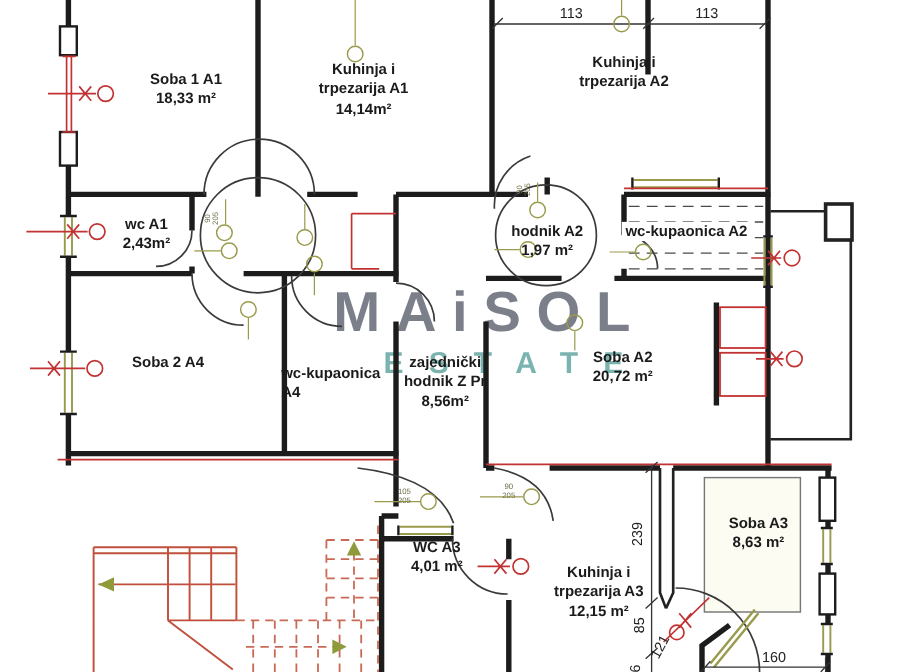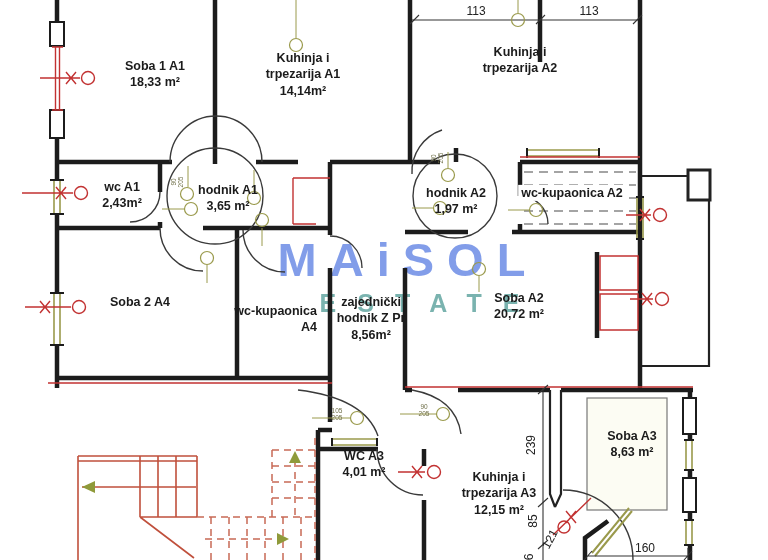--- a/index.html
+++ b/index.html
@@ -2,33 +2,33 @@
 <html><head>
 <meta charset="utf-8">
 <style>
   html,body{margin:0;padding:0;background:#fff;}
   .plan{position:relative;width:768px;height:560px;background:#fff;overflow:hidden;
         font-family:"Liberation Sans",sans-serif;}
   .plan svg{position:absolute;left:0;top:0;}
   .lbl{position:absolute;transform:translate(-50%,-50%);font-weight:bold;font-size:12.5px;
        color:#1b1b1b;text-align:center;line-height:1.3;white-space:nowrap;z-index:3;}
   .lbl .b{display:block;}
-  .lbl.ra{transform:translate(-100%,-50%);text-align:right;}
+  .lbl.ra{transform:translate(-100%,-50%);text-align:left;}
   .lbl.chip{background:#fff;padding:0 3px;}
   .dim{position:absolute;transform:translate(-50%,-50%);font-size:12px;color:#222;
        white-space:nowrap;z-index:3;}
   .dim.v{transform:translate(-50%,-50%) rotate(-90deg);}
   .dim.d{transform:translate(-50%,-50%) rotate(-62deg);}
   .frac{position:absolute;transform:translate(-50%,-50%);font-size:6.5px;line-height:1.1;
         color:#70704a;text-align:center;z-index:3;}
   .frac.v{transform:translate(-50%,-50%) rotate(-90deg);}
   .frac span{display:block;}
   .wm{position:absolute;transform:translate(-50%,-50%);font-weight:bold;z-index:1;
       white-space:nowrap;}
-  .wm1{font-size:47px;letter-spacing:13px;color:#1d4ed8;opacity:.55;}
+  .wm1{font-size:47px;letter-spacing:13px;color:#0f172a;opacity:.55;}
   .wm2{font-size:25px;letter-spacing:21px;color:#0f766e;opacity:.55;}
 </style>
 </head>
 <body>
 
 <div class="plan">
 
   <div class="wm wm1" style="left:408px;top:259px">MAiSOL</div>
   <div class="wm wm2" style="left:430px;top:303px">ESTATE</div>
 
@@ -168,24 +168,20 @@
     <span class="b">14,14m²</span>
   </div>
   <div class="lbl" style="left:520px;top:60px">
     <span class="b">Kuhinja i</span>
     <span class="b">trpezarija A2</span>
   </div>
   <div class="lbl" style="left:122px;top:195px">
     <span class="b">wc A1</span>
     <span class="b">2,43m²</span>
   </div>
-  <div class="lbl" style="left:228px;top:198px">
-    <span class="b">hodnik A1</span>
-    <span class="b">3,65 m²</span>
-  </div>
   <div class="lbl" style="left:456px;top:201px">
     <span class="b">hodnik A2</span>
     <span class="b">1,97 m²</span>
   </div>
   <div class="lbl chip" style="left:572px;top:193px">
     <span class="b">wc-kupaonica A2</span>
   </div>
   <div class="lbl" style="left:140px;top:302px">
     <span class="b">Soba 2 A4</span>
   </div>

